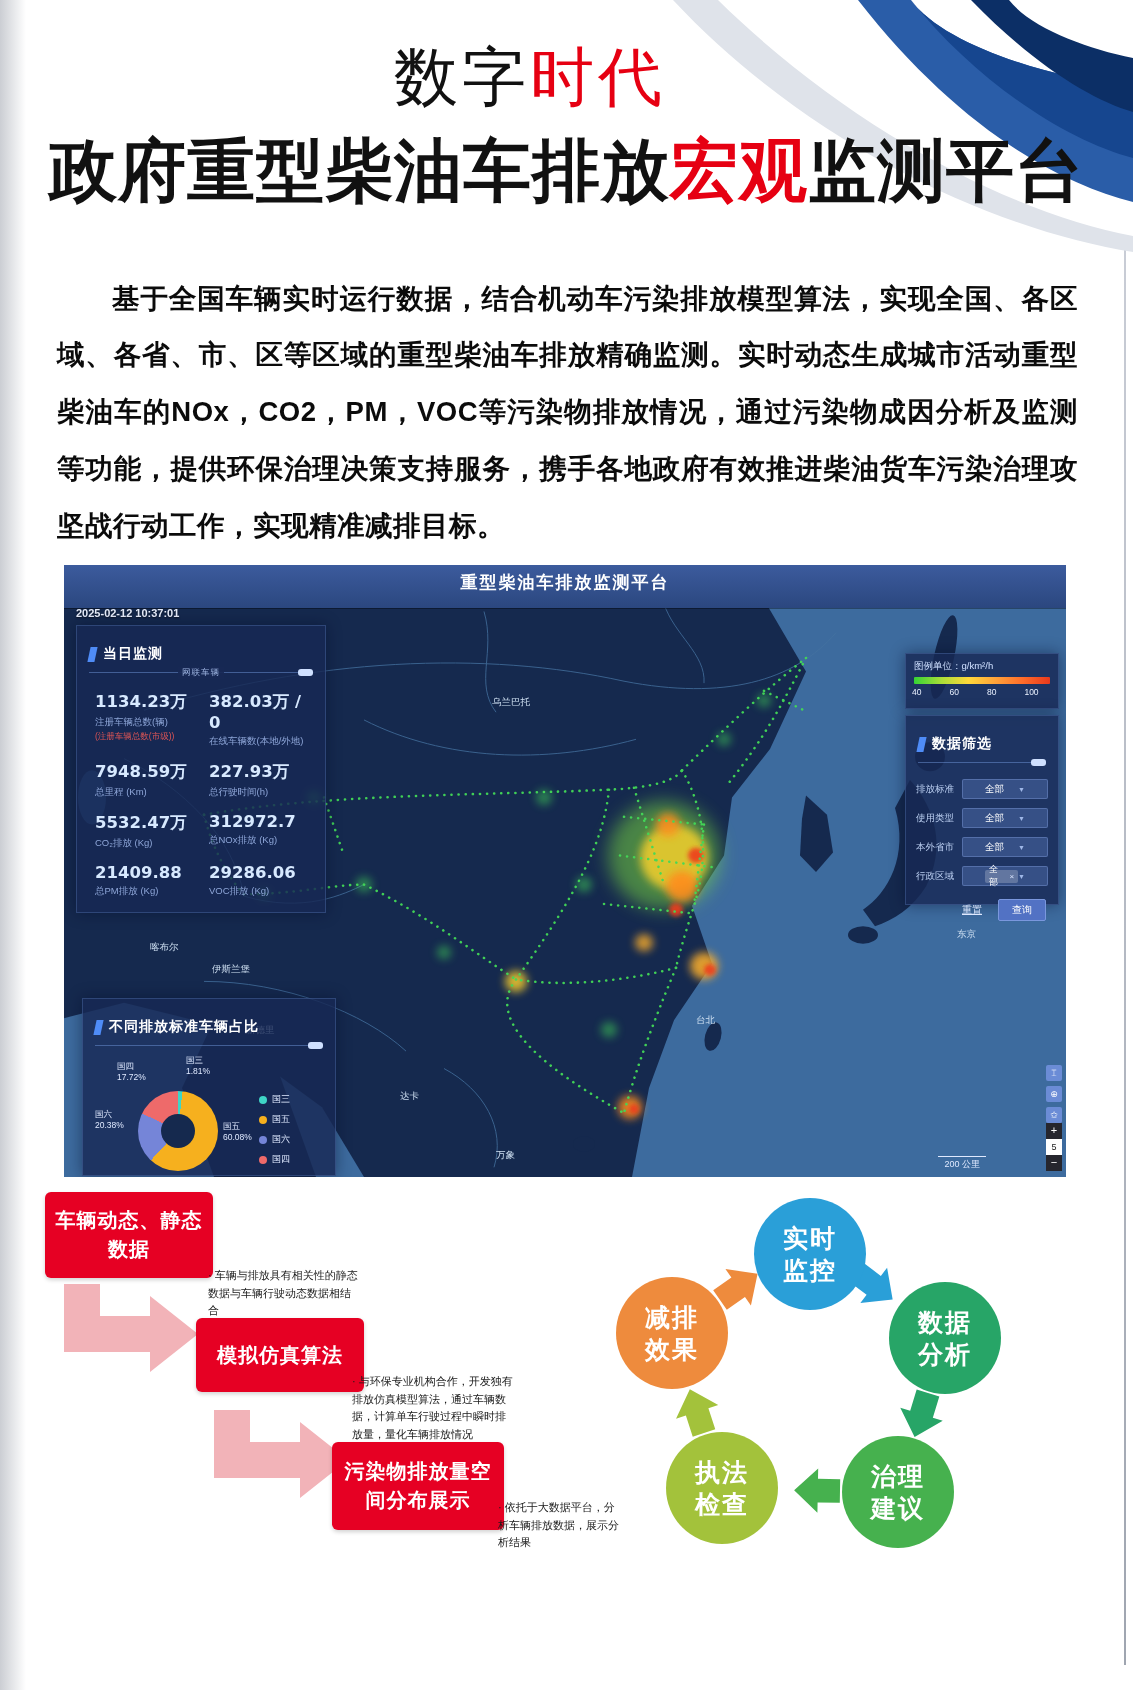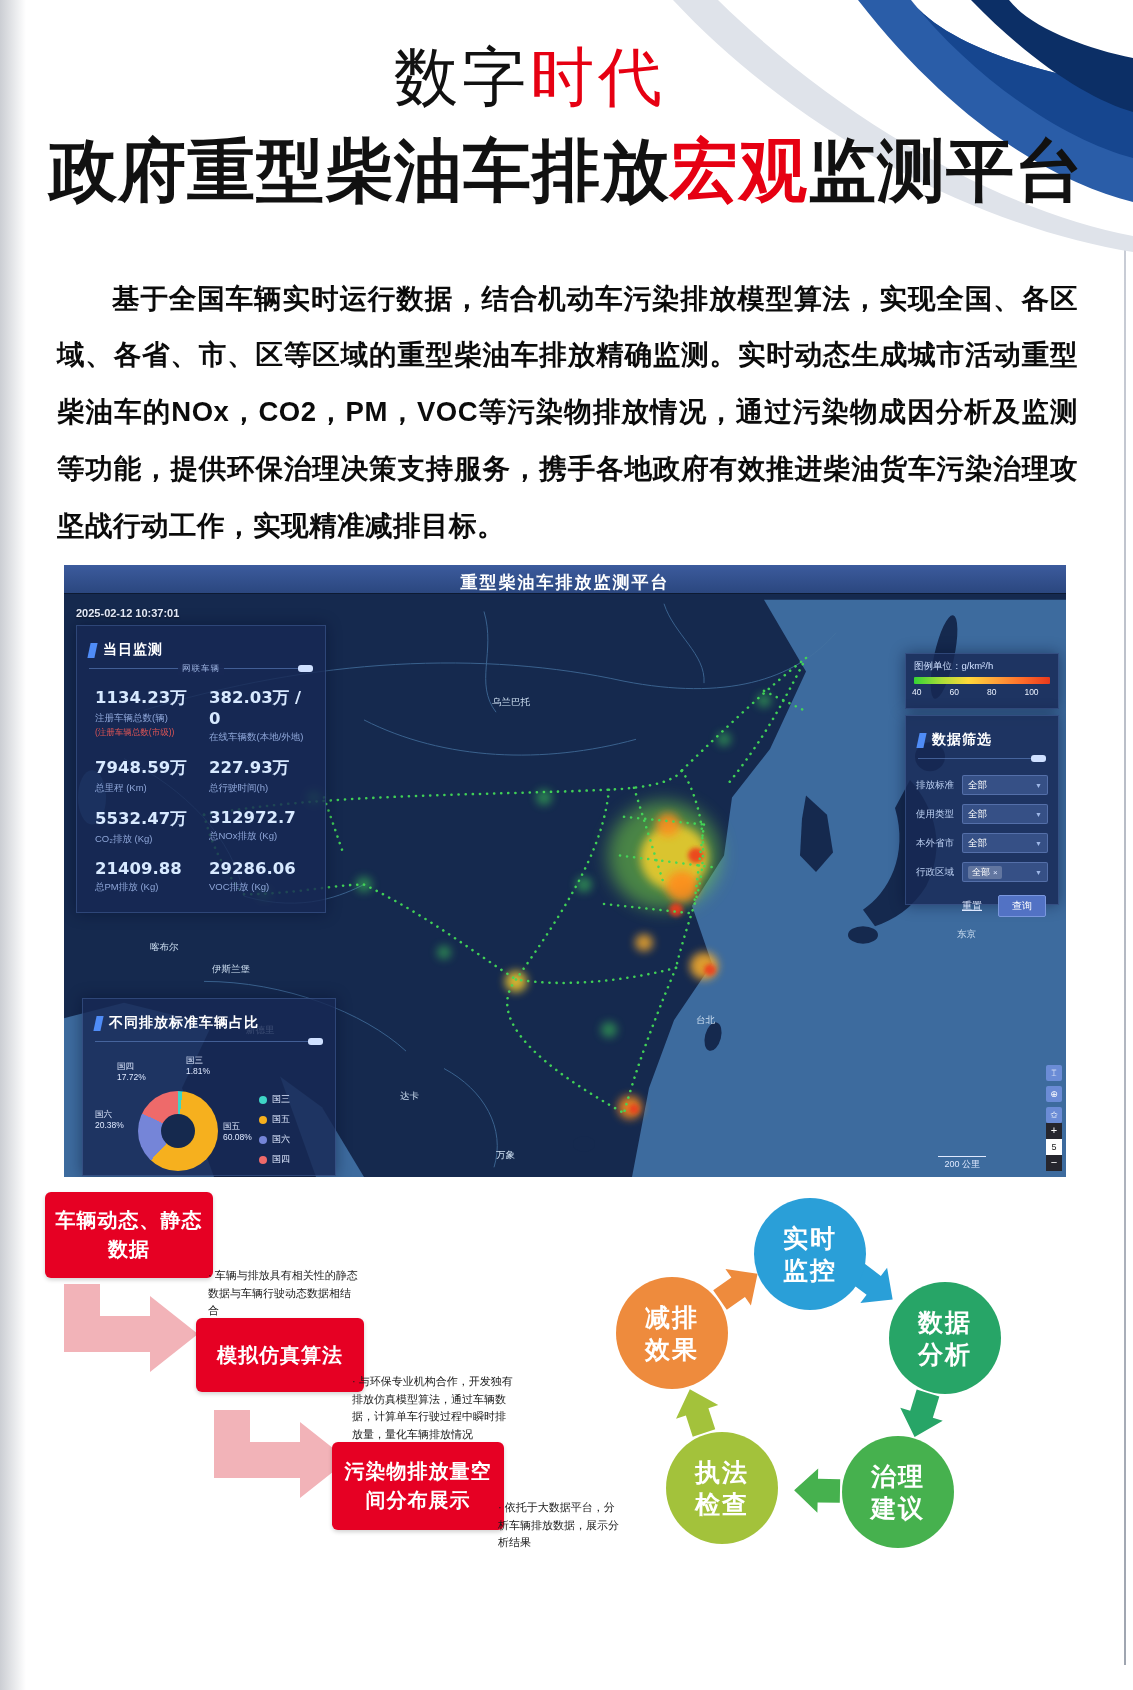--- a/index.html
+++ b/index.html
@@ -14,26 +14,26 @@
   .title1{position:absolute;top:34px;left:10px;width:1040px;text-align:center;font-size:64px;
           font-weight:400;color:#111;letter-spacing:4px;}
   .title2{position:absolute;top:126px;left:0;width:100%;text-align:center;font-size:68px;
           font-weight:900;color:#111;letter-spacing:1px;}
   .red{color:#e60012;}
   .intro{position:absolute;top:243px;left:57px;width:1021px;font-size:27.5px;line-height:2.07;
          color:#0b0b0b;text-align:justify;text-indent:2em;font-weight:600;letter-spacing:.5px;}
   
   .dash{position:absolute;left:64px;top:565px;width:1002px;height:612px;background:#15294e;overflow:hidden;}
   .dash-map{position:absolute;inset:0;width:100%;height:100%;}
-  .dash-header{position:absolute;top:0;left:0;right:0;height:28px;
+  .dash-header{position:absolute;top:0;left:0;right:0;height:43px;
                background:linear-gradient(180deg,#3c5b9d,#2b477f);box-shadow:0 1px 0 rgba(0,0,0,.35);}
   .dash-title{font-size:17px;color:#fff;text-align:center;line-height:36px;font-weight:700;letter-spacing:2px;}
   .timestamp{position:absolute;left:12px;top:42px;font-size:11px;font-weight:700;color:#e8eefc;text-shadow:0 1px 2px rgba(0,0,0,.6);}
   .panel{position:absolute;background:rgba(23,40,84,.82);border:1px solid rgba(110,150,220,.28);box-shadow:0 0 14px rgba(0,10,40,.45);}
-  .panel-title{display:flex;align-items:center;gap:7px;padding:3px 12px 5px;margin-top:12px;}
+  .panel-title{display:flex;align-items:center;gap:7px;padding:19px 12px 5px;}
   .panel-bar{width:7px;height:15px;background:#4f8cf7;transform:skewX(-12deg);}
   .panel-title span{font-size:14px;font-weight:700;color:#fff;letter-spacing:1px;}
   .divider{position:relative;margin:4px 12px 14px;border-top:1px solid rgba(120,160,230,.45);}
   .divider-label{position:absolute;top:-6px;left:50%;transform:translateX(-50%);font-size:8.5px;color:#9db4e0;
                  background:rgba(23,40,84,.9);padding:0 4px;letter-spacing:1px;}
   .divider-toggle{position:absolute;right:0;top:-4px;width:15px;height:7px;background:#cfe0ff;border-radius:3px;}
   
   #today-panel{left:12px;top:60px;width:248px;height:286px;}
   .stats-grid{display:grid;grid-template-columns:1fr 1fr;row-gap:13px;padding:4px 10px;}
   .stat-value{font-size:16.5px;font-weight:700;color:#d7e9ff;font-family:"DejaVu Sans",sans-serif;}
@@ -46,21 +46,21 @@
   .legend-bar{height:7px;margin:0 8px;border-radius:1px;
     background:linear-gradient(to right,#35d435,#a8dd38,#ffd83a,#ffa23a,#ff6c2a,#e8391d);}
   .legend-ticks{display:flex;justify-content:space-between;font-size:8.5px;color:#eaf1ff;padding:3px 6px 0;gap:28px;}
   
   #filter-panel{left:841px;top:150px;width:152px;height:188px;}
   .filter-rows{padding:2px 10px;}
   .filter-row{display:flex;align-items:center;margin-bottom:9px;}
   .filter-label{font-size:9.5px;color:#bcd0f2;width:46px;flex:none;}
   .select{flex:1;height:18px;background:rgba(95,125,195,.38);border:1px solid rgba(140,170,235,.35);
           border-radius:2px;display:flex;align-items:center;justify-content:space-between;
-          padding:0 5px;font-size:9.5px;color:#fff;cursor:pointer;}
+          padding:0 22px;font-size:9.5px;color:#fff;cursor:pointer;}
   .chev{font-size:7px;color:#9fb8e8;}
   .tag{display:inline-flex;align-items:center;gap:3px;background:rgba(255,255,255,.22);border-radius:2px;
        padding:0 4px;font-size:9px;color:#fff;height:13px;}
   .tag .x{font-size:8px;color:#dbe6ff;}
   .filter-btns{display:flex;justify-content:flex-end;gap:10px;padding:2px 12px;}
   .btn-reset{font-size:10px;color:#dfe9ff;text-decoration:underline;cursor:pointer;background:none;border:none;}
   .btn-query{font-size:10px;color:#fff;background:#5272c4;border:1px solid #7a97dd;border-radius:2px;
              padding:3px 13px;cursor:pointer;}
   
   #donut-panel{left:18px;top:433px;width:252px;height:176px;}

